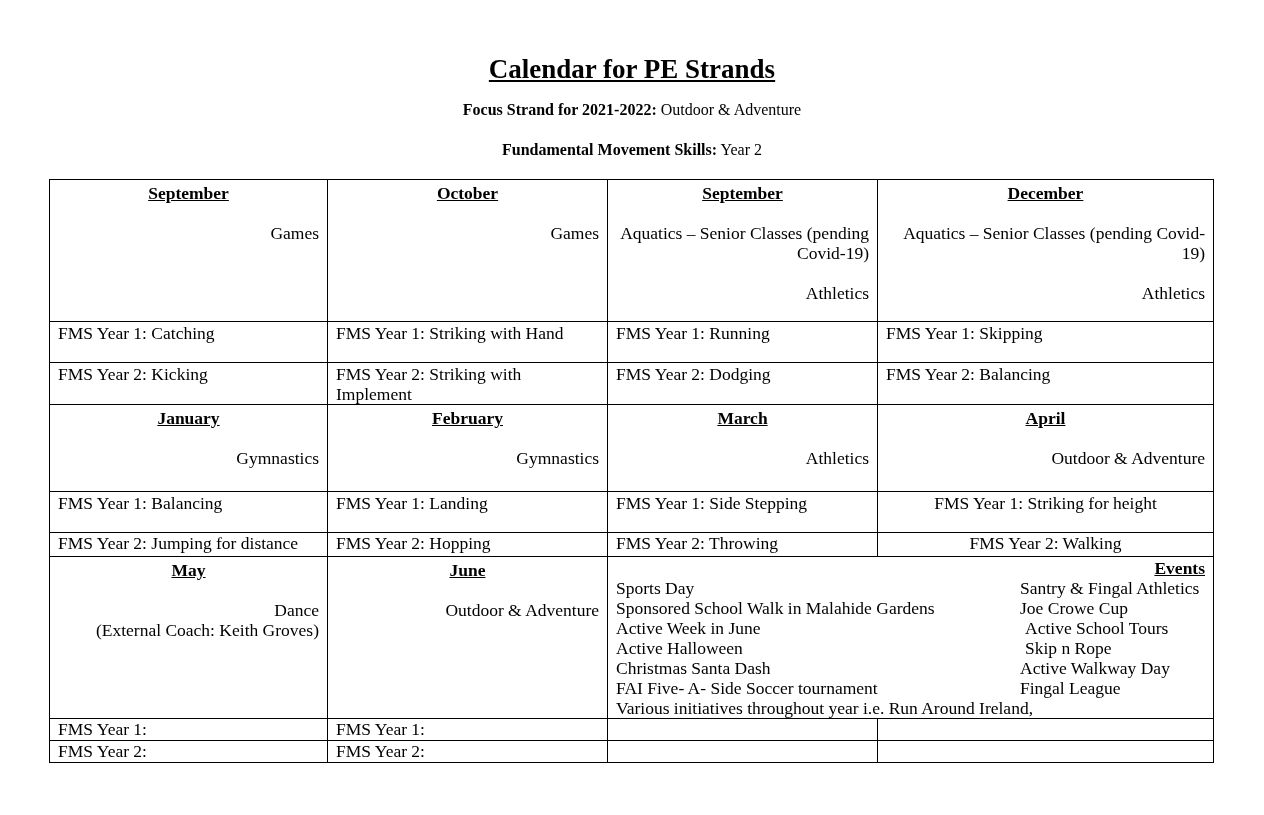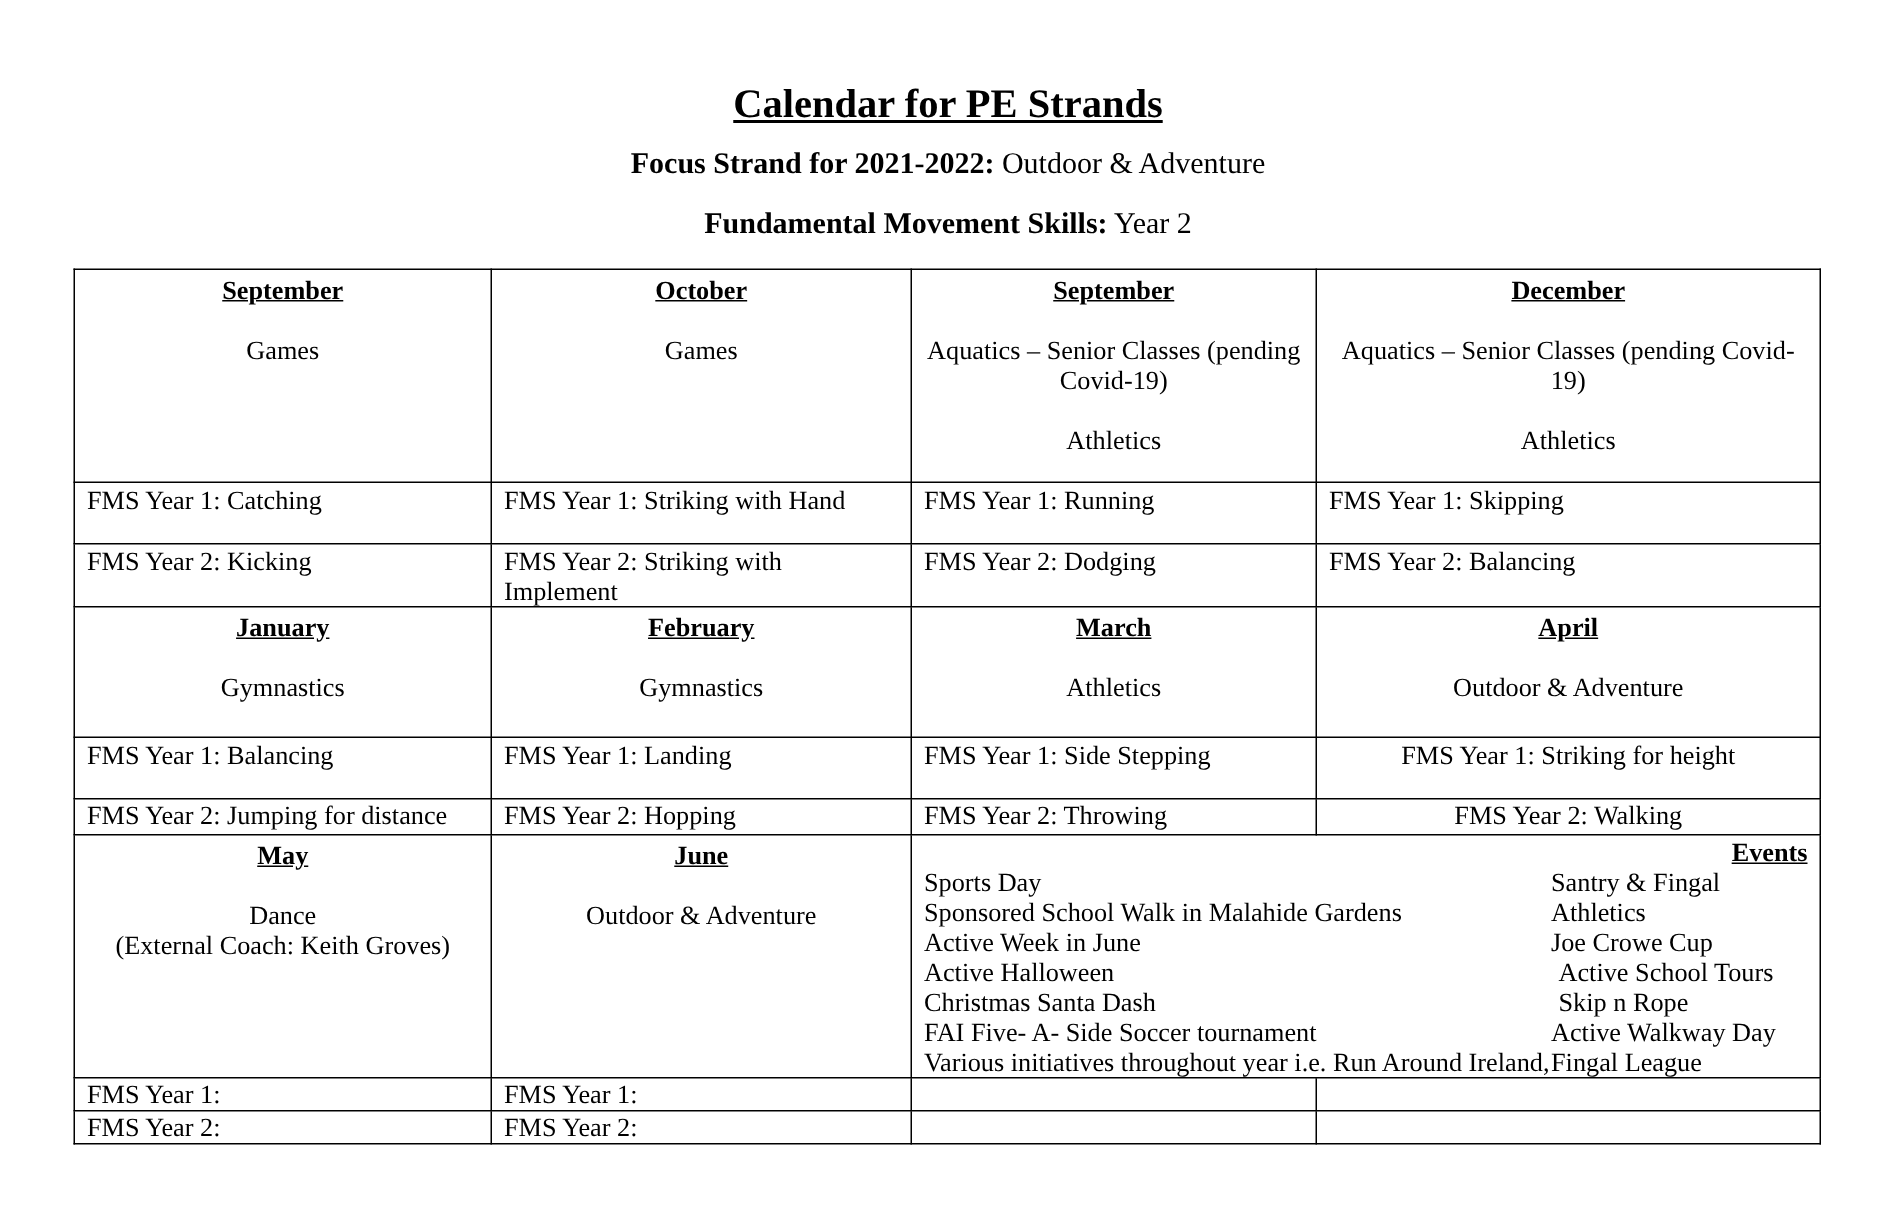--- a/index.html
+++ b/index.html
@@ -14,21 +14,21 @@
     margin: 57px 0 0 0;
     text-align: center;
     font-size: 27px;
     font-weight: bold;
     text-decoration: underline;
     line-height: 24px;
   }
   .doc-subtitle {
     margin: 17px 0 0 0;
     text-align: center;
-    font-size: 20px;
+    font-size: 16px;
     line-height: 23px;
   }
   .doc-subtitle .b { font-weight: bold; }
 
   table.cal {
     border-collapse: collapse;
     table-layout: fixed;
     margin: 18px 0 0 49px;
     width: 1164px;
   }
@@ -55,40 +55,40 @@
   tr.r8 { height: 22px; }
   tr.r9 { height: 22px; }
 
   .mh {
     text-align: center;
     font-weight: bold;
     text-decoration: underline;
     margin-top: 2px;
   }
   p.strand {
-    text-align: center;
+    text-align: right;
     margin: 0;
   }
   p.gap { margin-top: 20px; }           
   td.fms { padding-top: 4px; }
   td.fms.tight { padding-top: 0; }
   td.fms.center { text-align: center; }
   .w-narrow { max-width: 238px; }       
 
   td.events { padding: 1px 6px 0 6px; }
   .ev-head {
     text-align: right;
     font-weight: bold;
     text-decoration: underline;
   }
   .ev-body { position: relative; }
   .ev-left  { }
   .ev-right {
     position: absolute;
-    left: 418px;
+    left: 404px;
     top: 0;
   }
   .ev-right .ev-item:nth-child(3),
   .ev-right .ev-item:nth-child(4) { padding-left: 5px; }
 </style>
 </head>
 <body>
 
 <div class="doc-title">Calendar for PE Strands</div>
 

